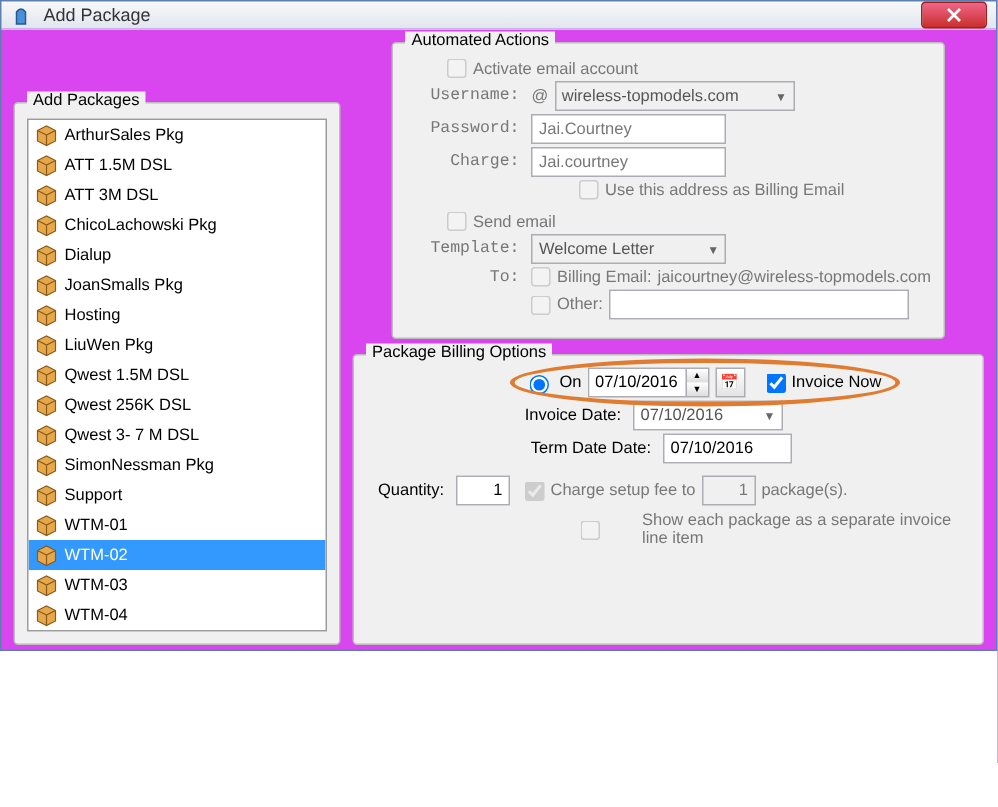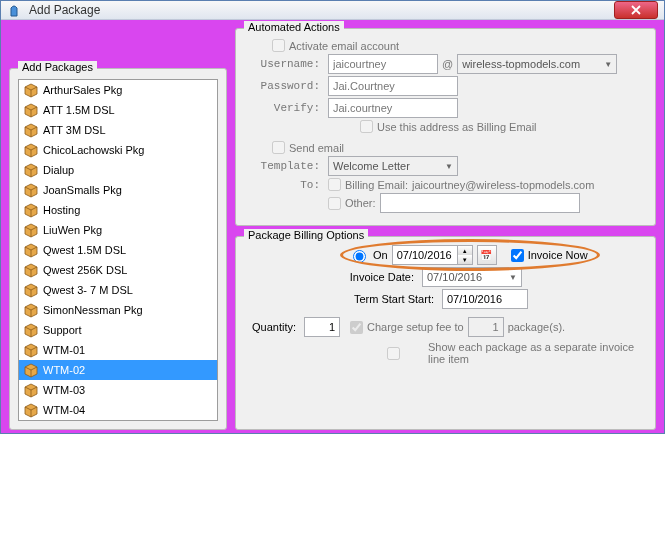--- a/index.html
+++ b/index.html
@@ -94,20 +94,21 @@
   }
   .pkg-icon {
     width: 16px; height: 16px; margin-right: 4px;
     display: inline-flex;
   }
   .right-panel {
     flex: 1;
     display: flex;
     flex-direction: column;
     gap: 10px;
+    align-items: center;
   }
   .row {
     display: flex;
     align-items: center;
     margin: 2px 0;
     gap: 4px;
   }
   .label {
     width: 80px;
     text-align: right;
@@ -383,34 +384,33 @@
       <div class="fieldset" style="flex:0 0 auto; padding-bottom:10px;">
         <span class="legend">Automated Actions</span>
 
         <div class="checkbox-row disabled" style="margin-top:4px;">
           <input type="checkbox" disabled="" style="">
           <span>Activate email account</span>
         </div>
 
         <div class="row">
           <span class="label">Username:</span>
-          <input type="text" class="field gray" style="width: 110px;" disabled="" value="jaicourtney">
           <span style="color:#777">@</span>
           <div class="dropdown" style="width:160px">
             <span>wireless-topmodels.com</span>
             <span class="arrow">▼</span>
           </div>
         </div>
 
         <div class="row">
           <span class="label">Password:</span>
           <input type="text" class="field gray" style="width: 130px;" disabled="" value="Jai.Courtney">
         </div>
         <div class="row">
-          <span class="label">Verify:</span>
+          <span class="label">Charge:</span>
           <input type="text" class="field gray" style="width: 130px;" disabled="" value="Jai.courtney">
         </div>
         <div class="checkbox-row disabled" style="margin-left:88px;">
           <input type="checkbox" disabled="" style="">
           <span>Use this address as Billing Email</span>
         </div>
 
         <div class="checkbox-row disabled" style="margin-top:8px;">
           <input type="checkbox" disabled="" style="">
           <span>Send email</span>
@@ -464,21 +464,21 @@
           <span class="billing-label"></span>
           <span style="width:70px; text-align:right; padding-right:4px;">Invoice Date:</span>
           <div class="dropdown" style="width:100px; background:#fff;">
             <span>07/10/2016</span>
             <span class="arrow">▼</span>
           </div>
         </div>
 
         <div class="row">
           <span class="billing-label"></span>
-          <span style="width:90px; text-align:right; padding-right:4px;">Term Start Start:</span>
+          <span style="width:90px; text-align:right; padding-right:4px;">Term Date Date:</span>
           <input type="text" class="field" style="width: 86px;" value="07/10/2016">
         </div>
 
         <div class="row" style="margin-top:8px;">
           <span style="width:56px; text-align:right; padding-right:4px;">Quantity:</span>
           <input type="text" class="qty-input" value="1" style="">
           <input type="checkbox" checked="" disabled="" style="margin-left: 6px;">
           <span style="color:#777">Charge setup fee to</span>
           <input type="text" class="qty-input" style="background: rgb(240, 240, 240); color: rgb(119, 119, 119);" disabled="" value="1">
           <span style="color:#777">package(s).</span>

